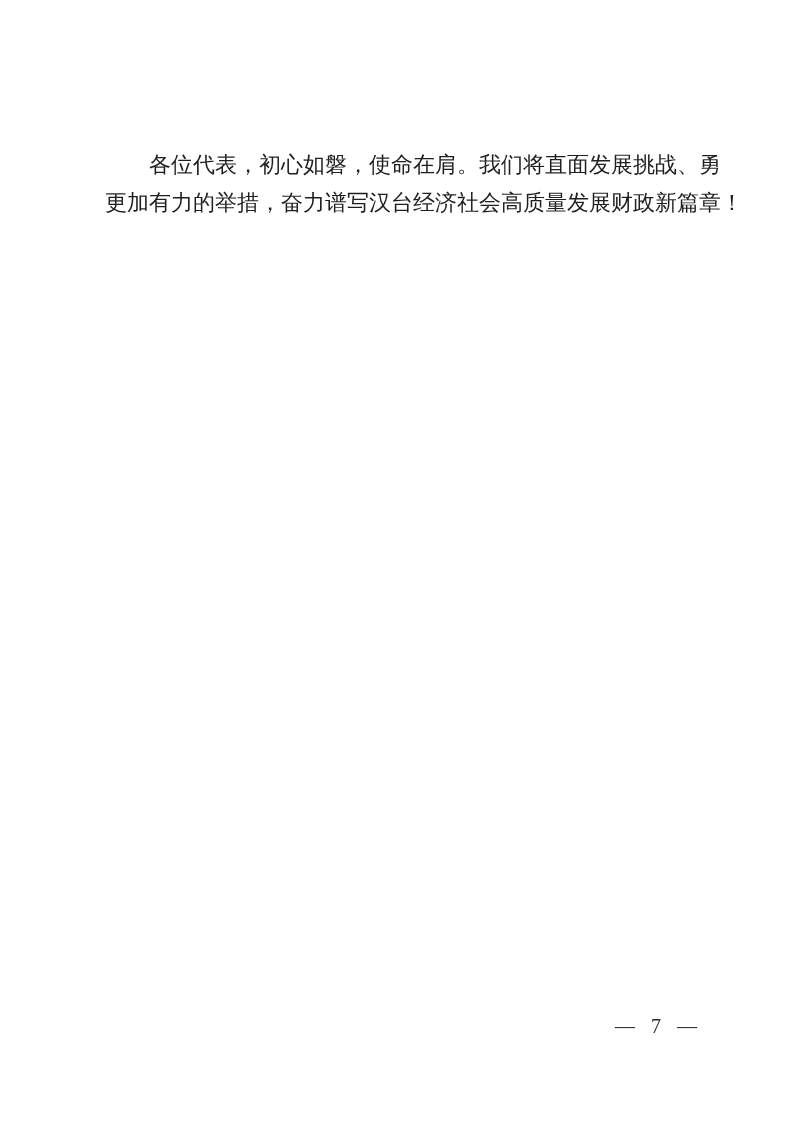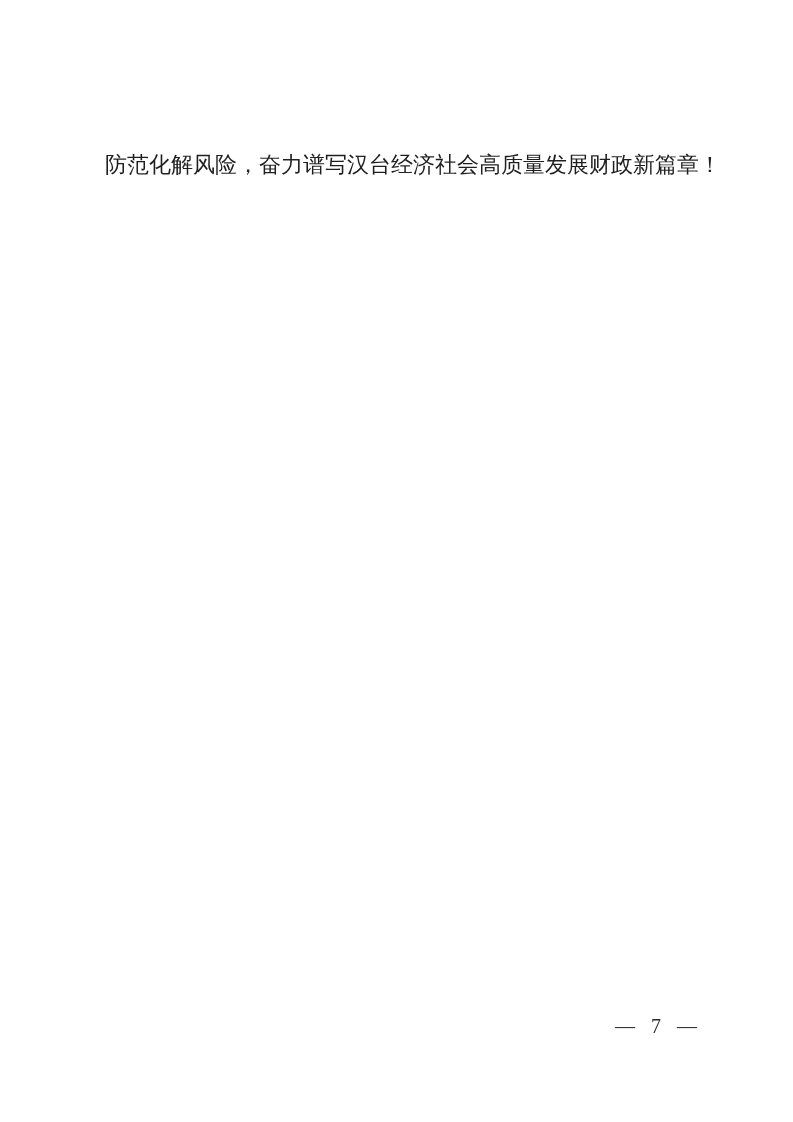--- a/index.html
+++ b/index.html
@@ -55,18 +55,19 @@
     letter-spacing: 2px;
     white-space: pre;
   }
 </style>
 </head>
 <body>
 
 <div class="page">
 
   <div class="paragraph">
-    <div class="text-line">防范化解风险，奋力谱写汉台经济社会高质量发展财政新篇章！</div>
+    <div class="text-line indented">各位代表，初心如磐，使命在肩。我们将直面发展挑战、勇</div>
+    <div class="text-line">更加有力的举措，奋力谱写汉台经济社会高质量发展财政新篇章！</div>
   </div>
 
   <div class="page-number">—  7  —</div>
 
 </div>
 
 </body></html>

